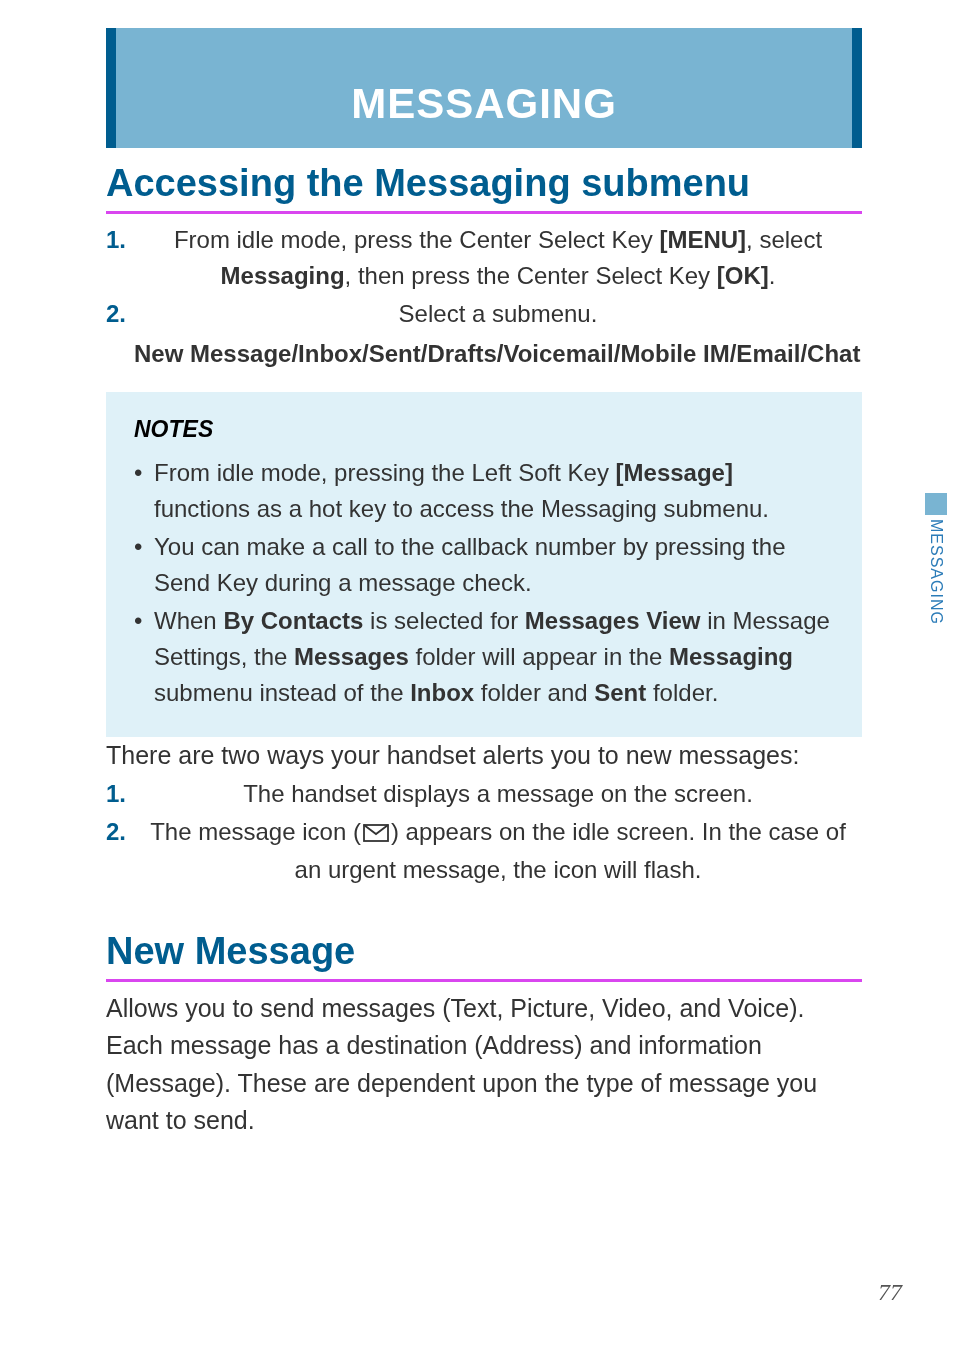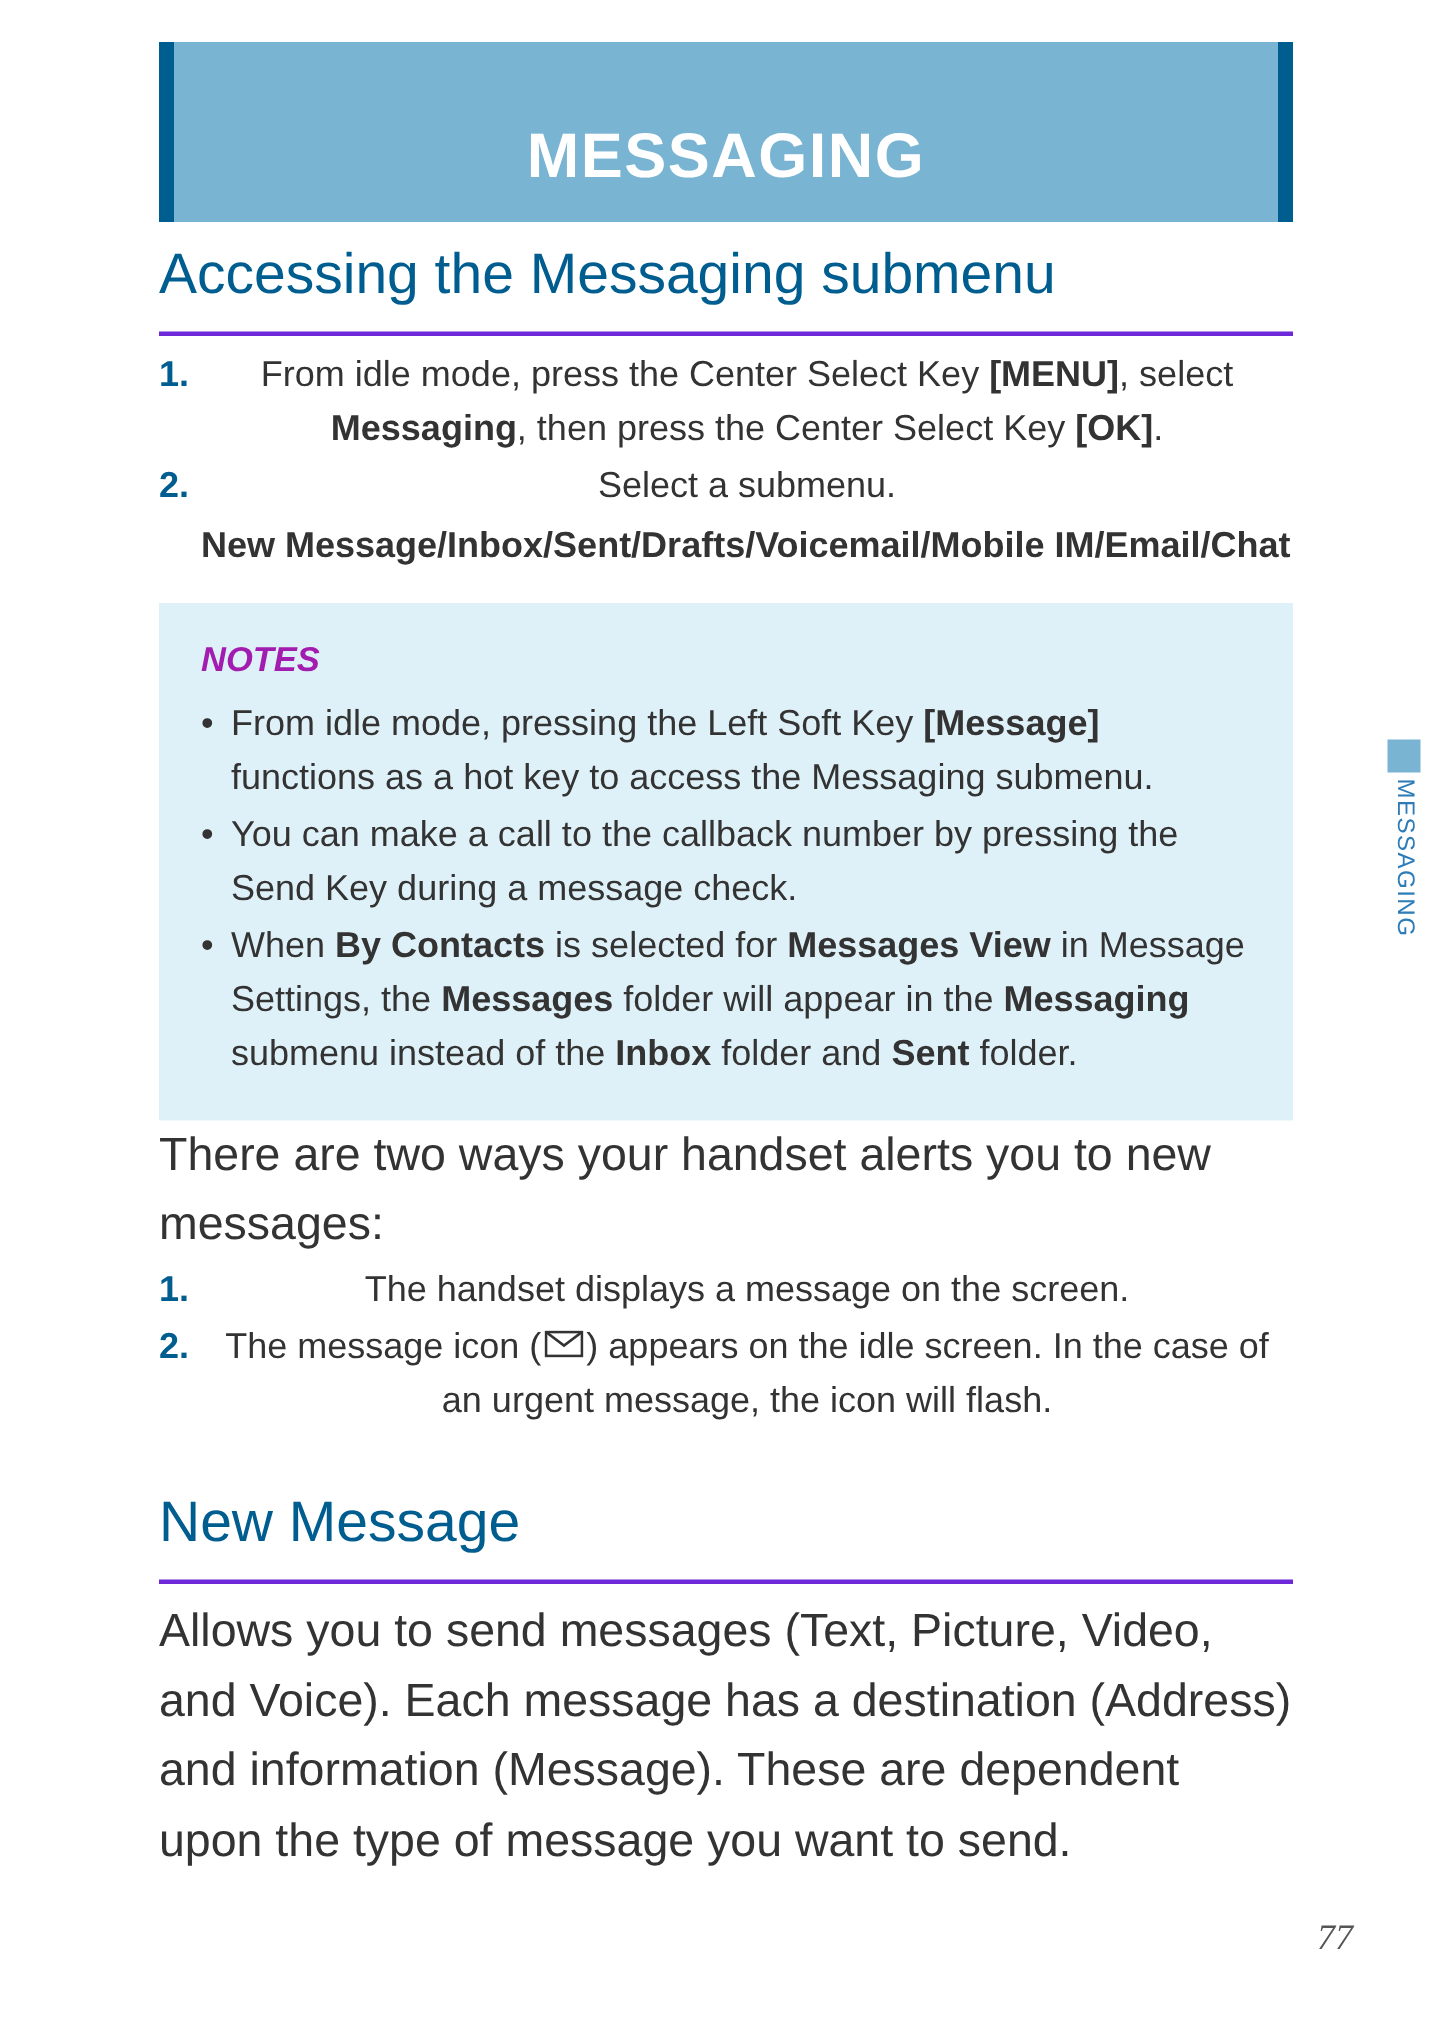--- a/index.html
+++ b/index.html
@@ -56,23 +56,23 @@
     .banner-title {
       color: #ffffff;
       font-weight: 900;
       font-size: 42px;
       letter-spacing: 1px;
       font-family: Arial, Helvetica, sans-serif;
     }
     .section-heading {
       color: #005d8f;
       font-size: 38px;
-      font-weight: normal;
-      border-bottom: 3px solid #6d28d9;
-      padding-bottom: 16px;
+      font-weight: bold;
+      border-bottom: 3px solid #d946ef;
+      padding-bottom: 6px;
       margin-bottom: 8px;
       margin-top: 12px;
     }
     .section-heading.gap-above {
       margin-top: 42px;
     }
     .step-list {
       font-size: 24px;
       color: #333;
       line-height: 1.5;
@@ -98,39 +98,39 @@
     .bold { font-weight: bold; }
     .notes-box {
       background: #dff1f8;
       padding: 20px 28px 24px 28px;
       margin-top: 20px;
       font-size: 24px;
       color: #333;
       line-height: 1.5;
     }
     .notes-title {
-      color: #a21caf;
+      color: #000000;
       font-style: italic;
       font-weight: bold;
       font-size: 23px;
       margin-bottom: 8px;
     }
     .bullet-item {
       display: flex;
       margin-bottom: 2px;
     }
     .bullet-mark {
       min-width: 20px;
     }
     .bullet-text { flex: 1; }
     .bullet-sub {
       margin-left: 20px;
     }
     .intro-text {
-      font-size: 31px;
+      font-size: 25px;
       color: #333;
       line-height: 1.5;
       margin-bottom: 2px;
     }
     .envelope-icon {
       display: inline-block;
       vertical-align: middle;
       margin: 0 2px;
     }
   </style>

